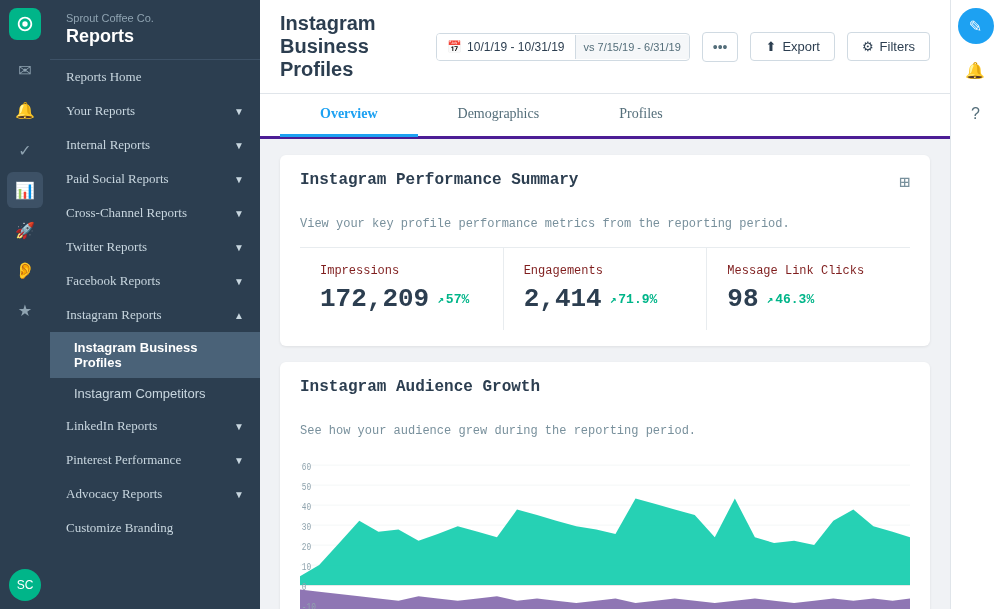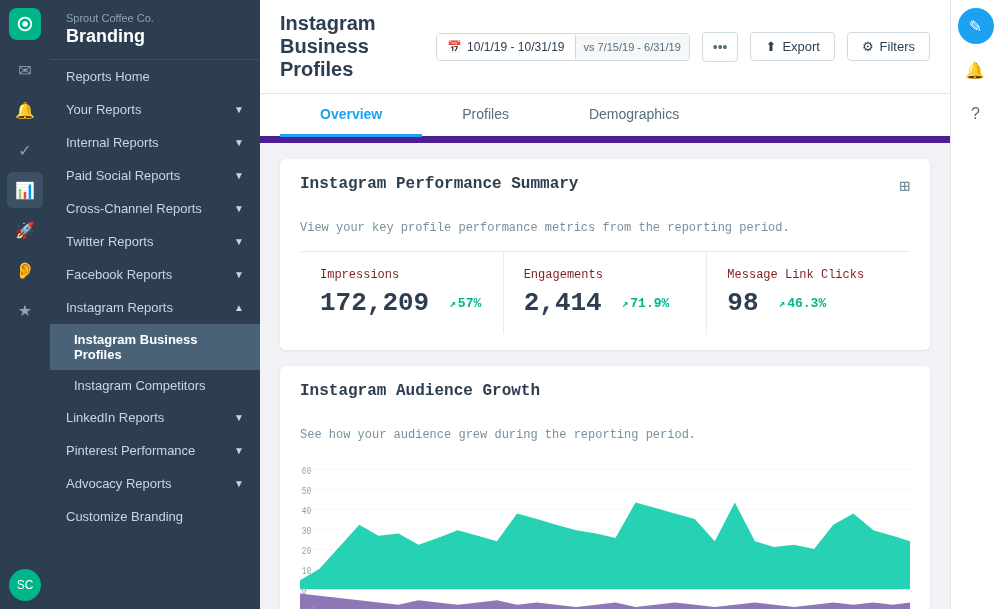--- a/index.html
+++ b/index.html
@@ -70,20 +70,21 @@
       font-weight: 700;
       color: #fff;
     }
     .sidebar-item {
       display: flex;
       align-items: center;
       padding: 9px 16px;
       font-size: 13px;
       cursor: pointer;
       color: #c8d6df;
+      font-family: Liberation Serif, serif;
     }
     .sidebar-item .chevron {
       margin-left: auto;
       font-size: 10px;
     }
     .sidebar-sub-item {
       display: flex;
       align-items: center;
       padding: 8px 16px 8px 24px;
       font-size: 13px;
@@ -184,22 +185,23 @@
       cursor: pointer;
       color: #2c3e50;
       font-size: 13px;
       display: flex; align-items: center; gap: 6px;
     }
 
     
     .tabs {
       background: #fff;
       display: flex;
-      border-bottom: 7px solid #4c1d95;
+      border-bottom: 3px solid #4c1d95;
       padding: 0 20px;
+      font-family: Liberation Serif, serif;
     }
     .tab {
       padding: 12px 40px;
       font-size: 14px;
       cursor: pointer;
       color: #546e7a;
       border-bottom: 3px solid transparent;
       margin-bottom: -1px;
     }
     .tab.active {
@@ -264,21 +266,21 @@
       font-size: 12px;
       color: #7f1d1d;
       margin-bottom: 6px;
     }
     .metric-value {
       font-size: 26px;
       font-weight: 700;
       color: #2c3e50;
       display: flex;
       align-items: center;
-      gap: 20px;
+      gap: 8px;
     }
     .metric-change {
       font-size: 13px;
       color: #00b589;
       display: flex; align-items: center; gap: 2px;
     }
     .metric-change .arrow { font-size: 11px; }
 
     
     .chart-container {
@@ -316,21 +318,21 @@
   <div class="rail-icon active">📊</div>
   <div class="rail-icon">🚀</div>
   <div class="rail-icon">👂</div>
   <div class="rail-icon">★</div>
   <div class="avatar-icon">SC</div>
 </div>
 
 <div class="sidebar">
   <div class="sidebar-header">
     <div class="sidebar-company">Sprout Coffee Co.</div>
-    <div class="sidebar-title">Branding</div>
+    <div class="sidebar-title">Reports</div>
   </div>
 
   <div class="sidebar-item">
     <span>Reports Home</span>
   </div>
   <div class="sidebar-item">
     <span>Your Reports</span>
     <span class="chevron">▼</span>
   </div>
   <div class="sidebar-item">
@@ -397,22 +399,22 @@
       <span>Export</span>
     </button>
     <button class="filters-btn">
       <span>⚙</span>
       <span>Filters</span>
     </button>
   </div>
 
   <div class="tabs">
     <div class="tab active">Overview</div>
+    <div class="tab">Demographics</div>
     <div class="tab">Profiles</div>
-    <div class="tab">Demographics</div>
   </div>
 
   <div class="content">
 
     <div class="card">
       <div class="card-header">
         <div class="card-title-area">
           <div class="card-title">Instagram Performance Summary</div>
           <div class="card-subtitle">View your key profile performance metrics from the reporting period.</div>
         </div>

